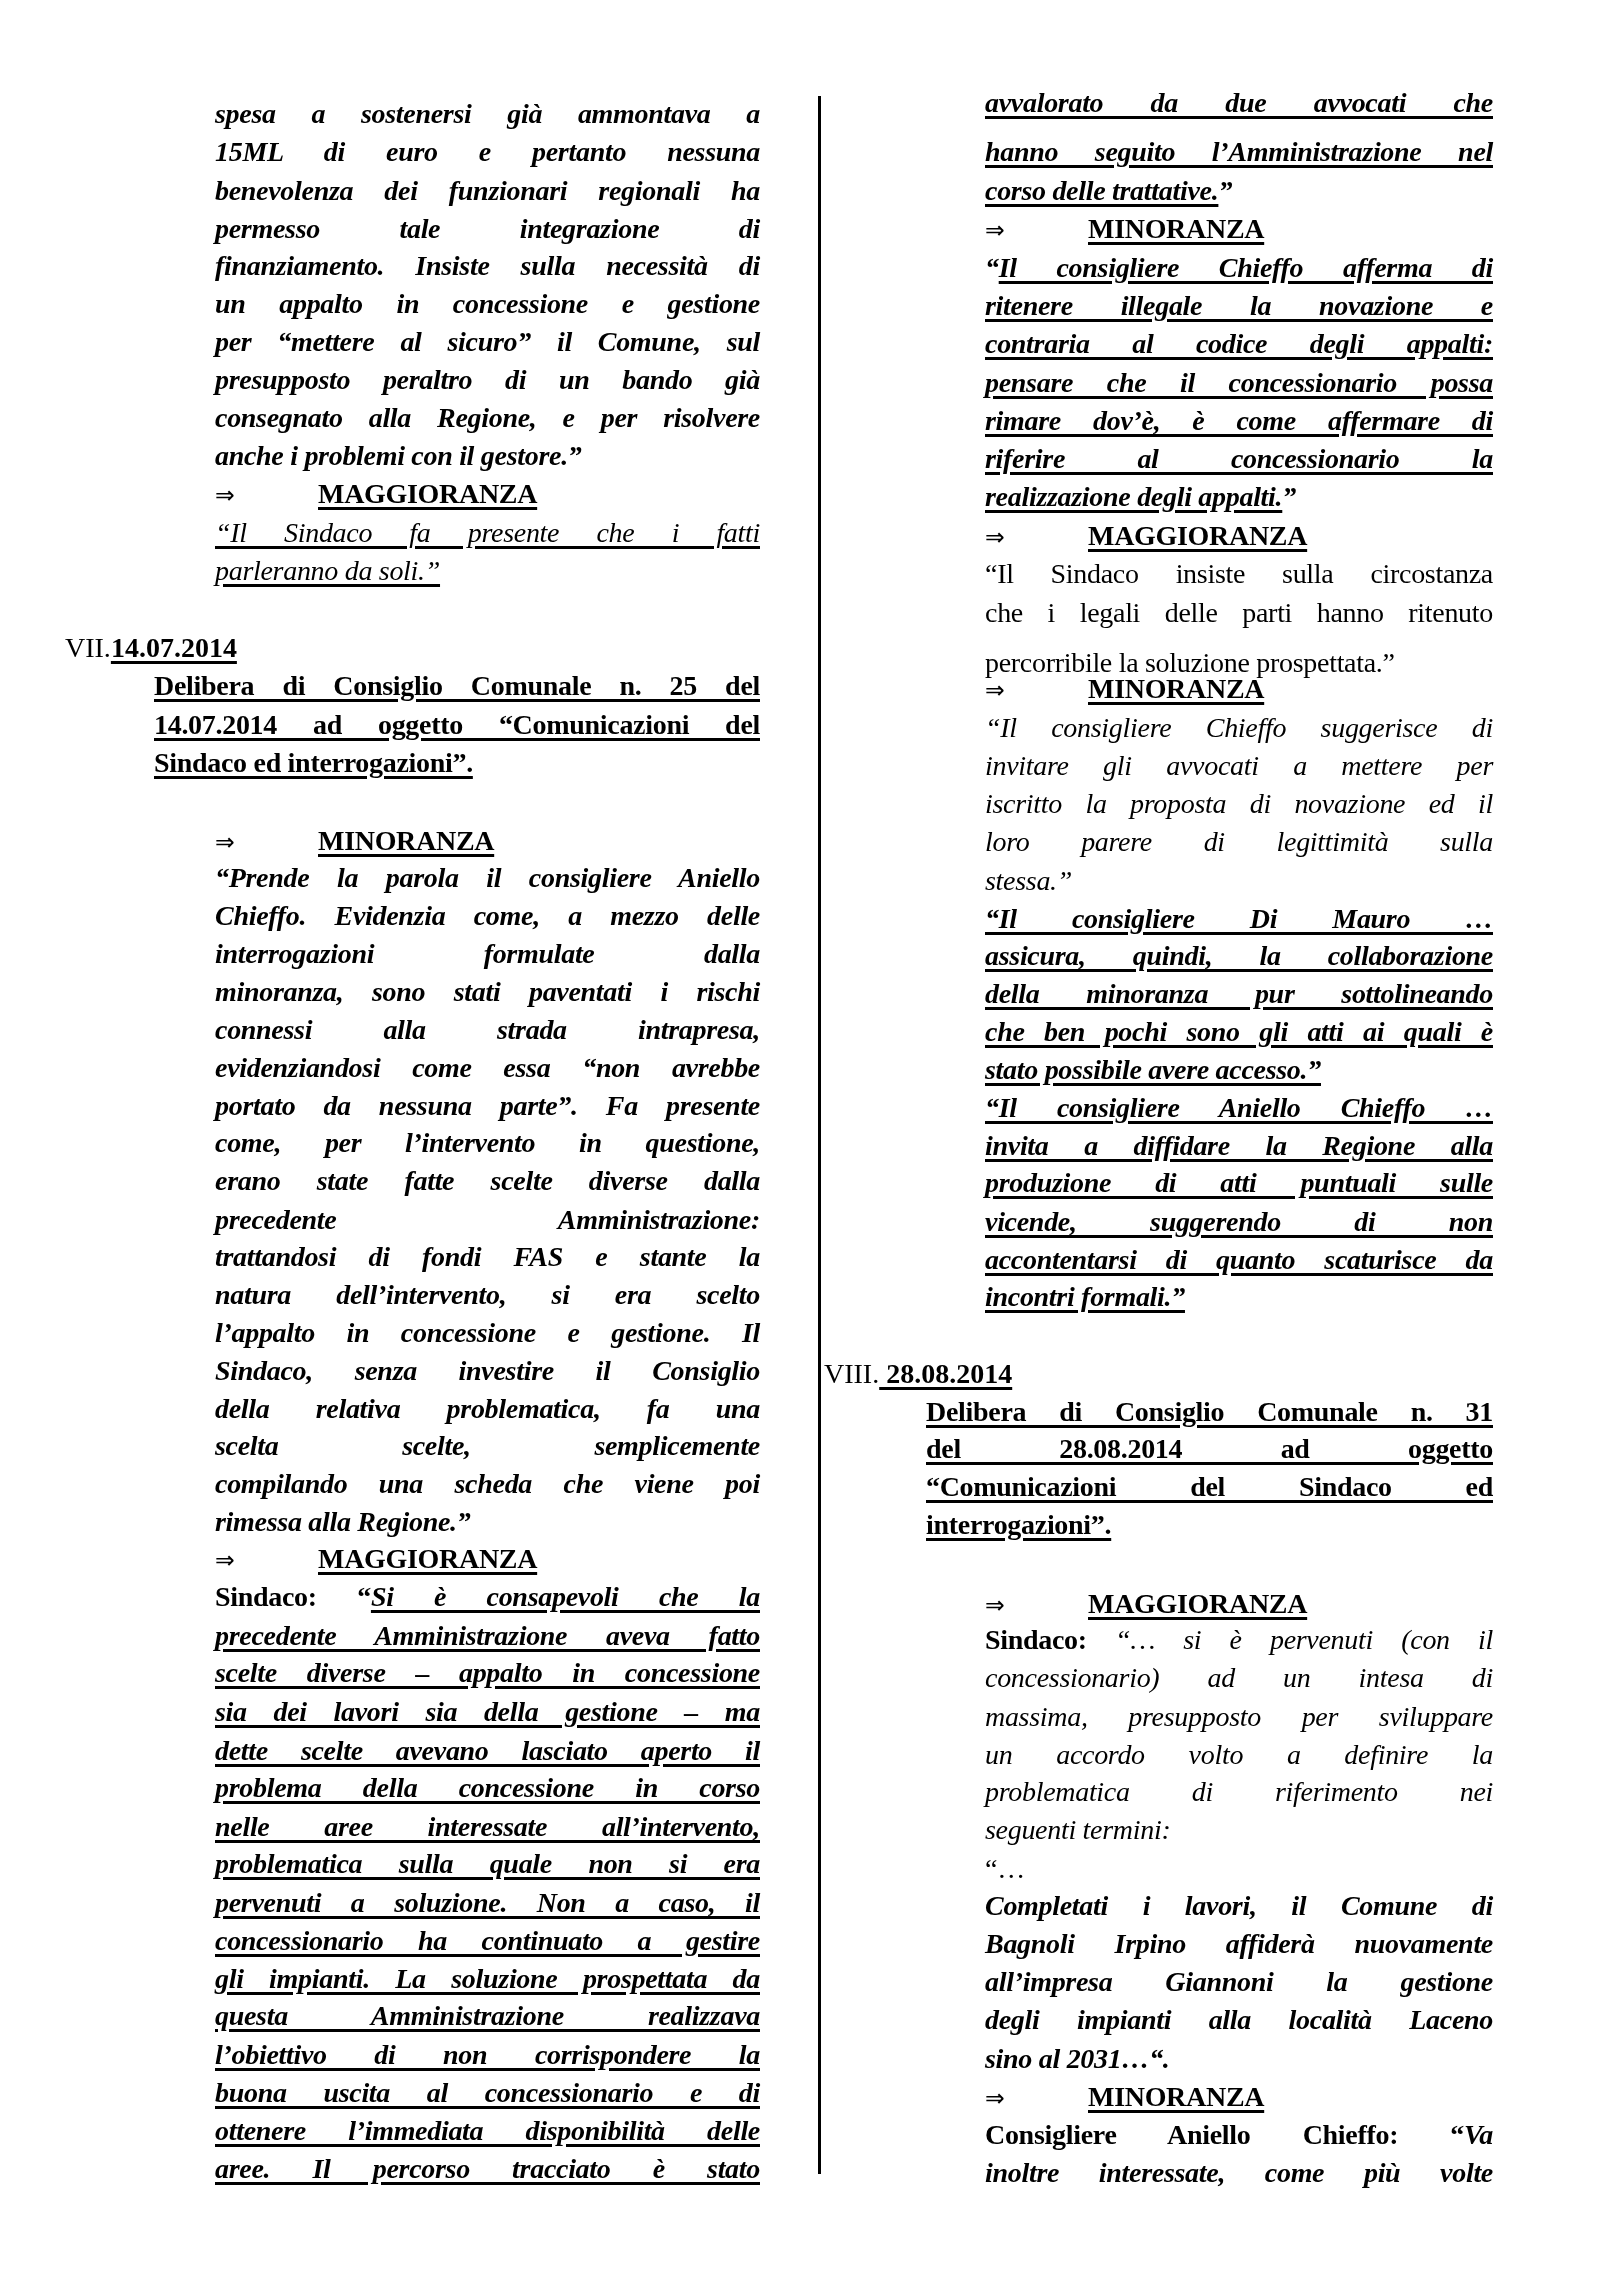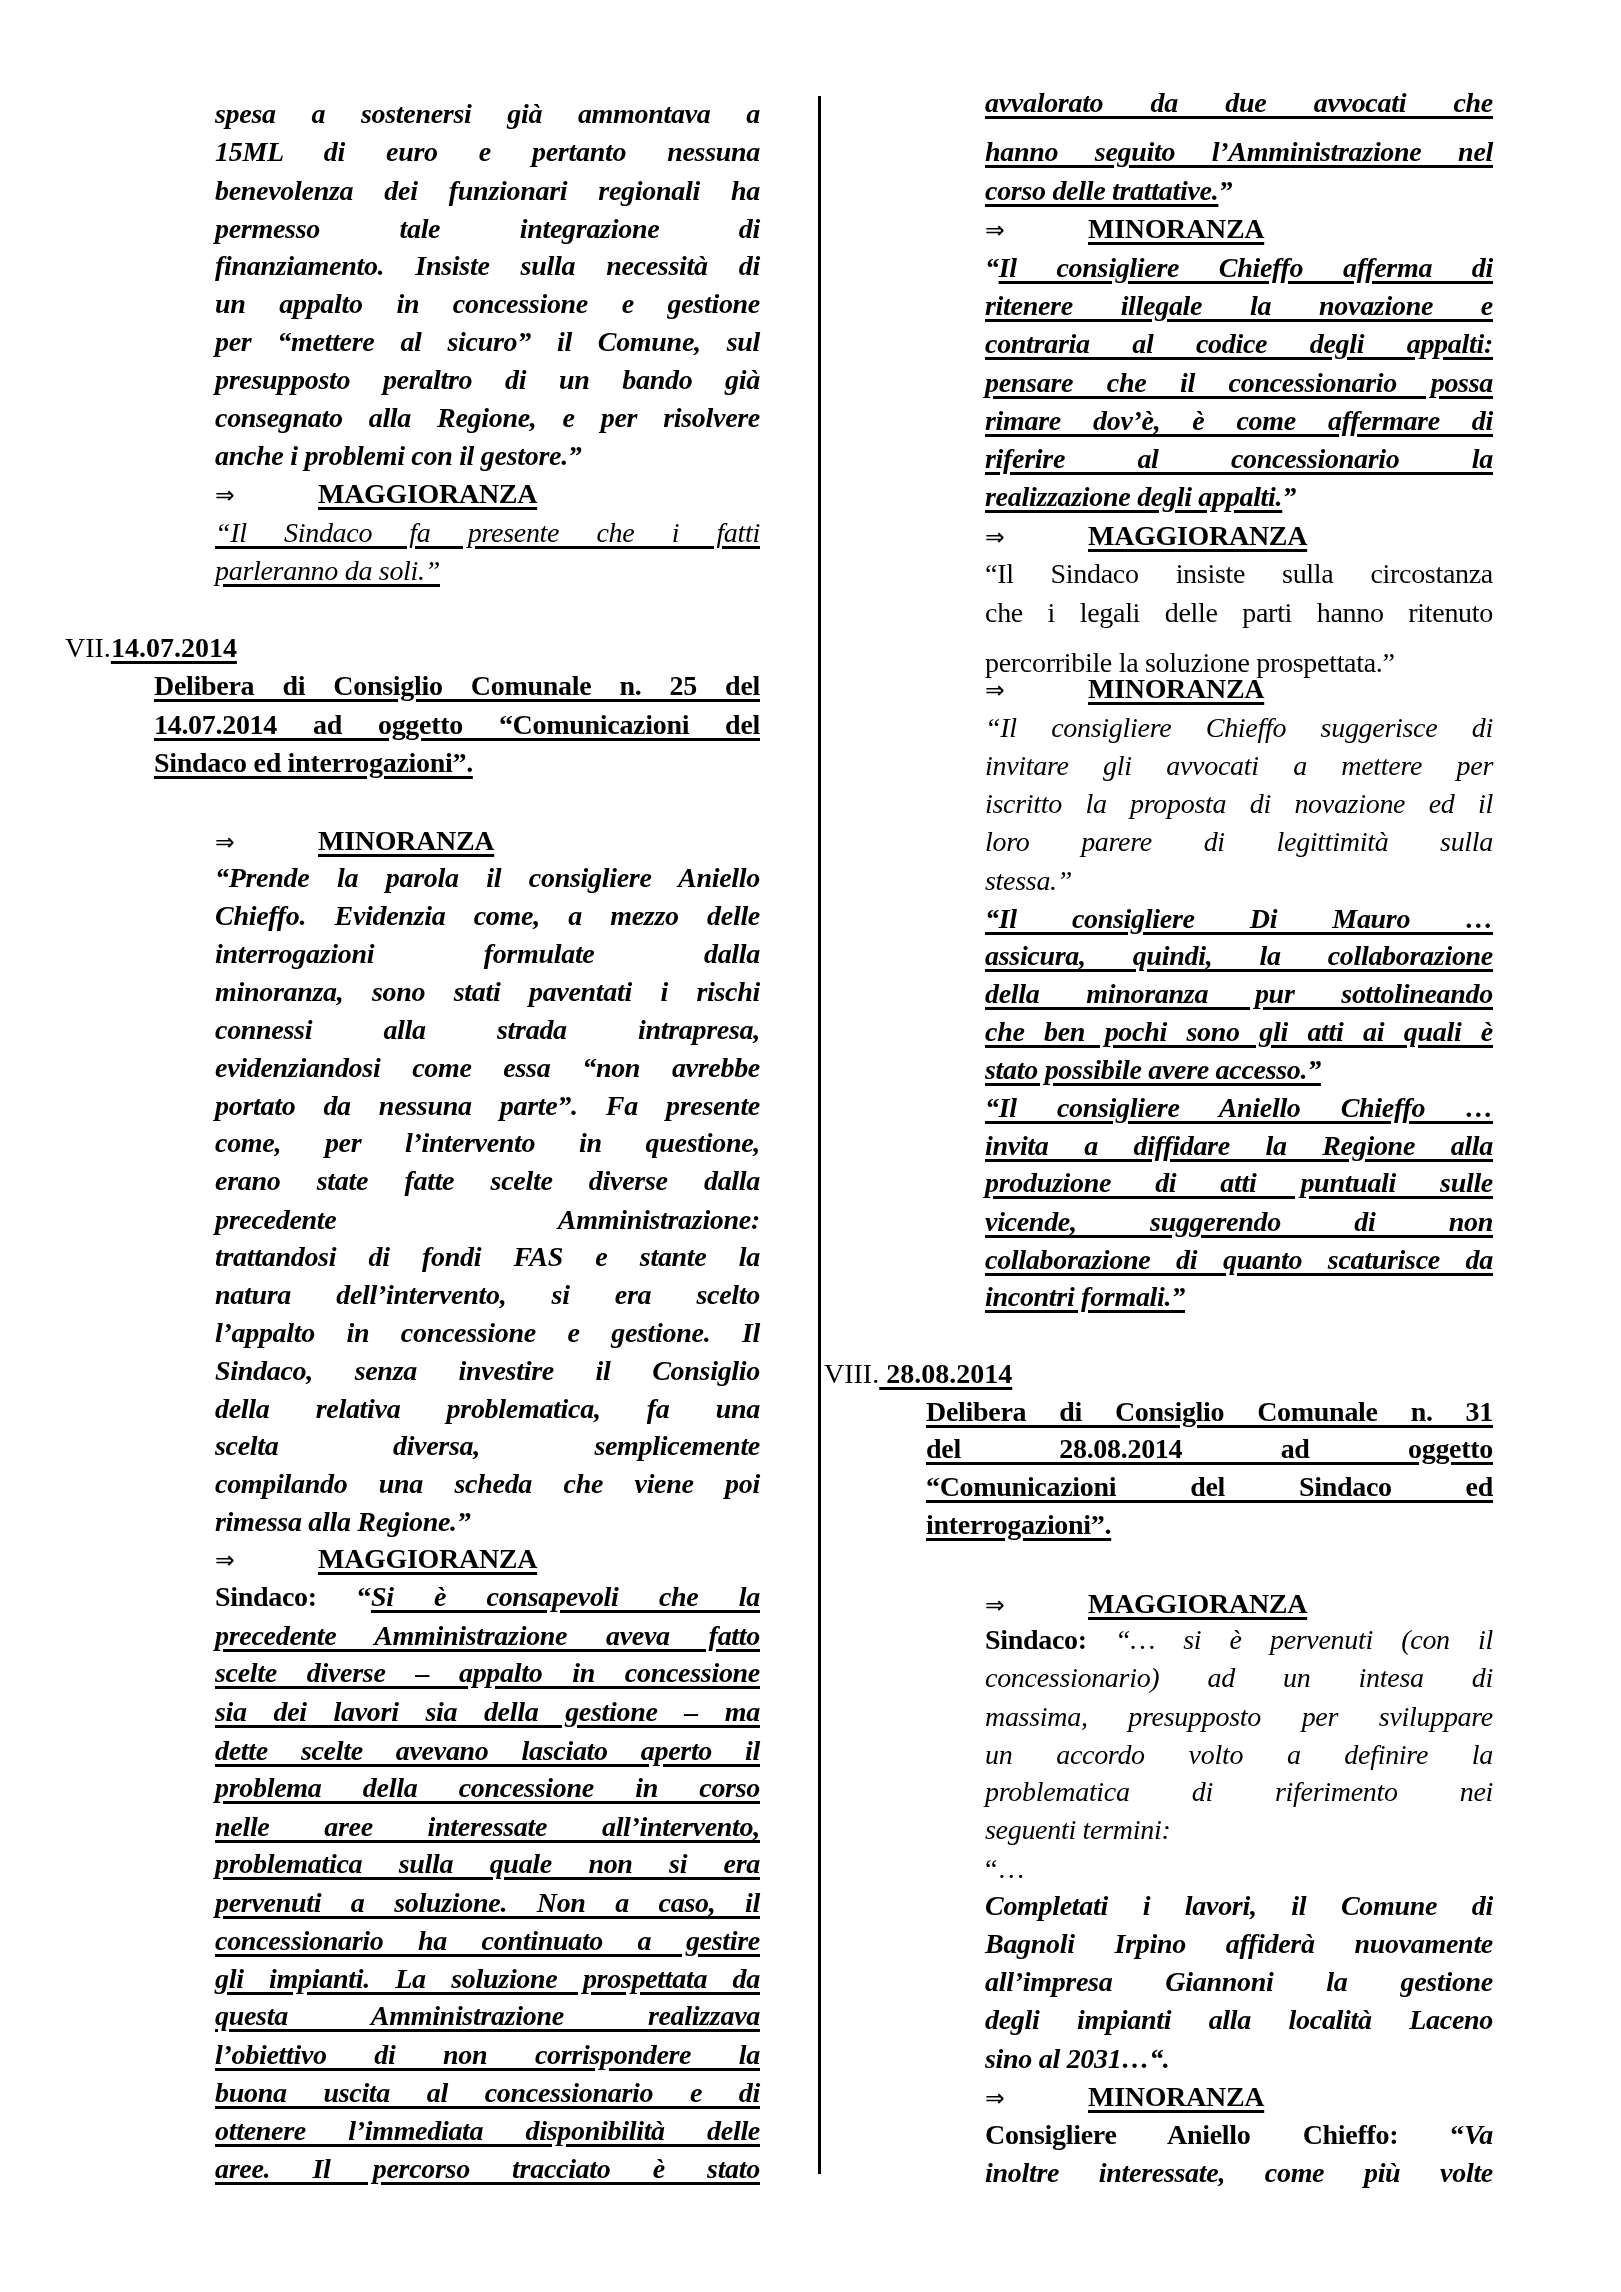--- a/index.html
+++ b/index.html
@@ -66,21 +66,21 @@
     <div class="ln L bi" style="top:1049px">evidenziandosi come essa “non avrebbe</div>
     <div class="ln L bi" style="top:1087px">portato da nessuna parte”. Fa presente</div>
     <div class="ln L bi" style="top:1124px">come, per l’intervento in questione,</div>
     <div class="ln L bi" style="top:1162px">erano state fatte scelte diverse dalla</div>
     <div class="ln L bi" style="top:1201px">precedente Amministrazione:</div>
     <div class="ln L bi" style="top:1238px">trattandosi di fondi FAS e stante la</div>
     <div class="ln L bi" style="top:1276px">natura dell’intervento, si era scelto</div>
     <div class="ln L bi" style="top:1314px">l’appalto in concessione e gestione. Il</div>
     <div class="ln L bi" style="top:1352px">Sindaco, senza investire il Consiglio</div>
     <div class="ln L bi" style="top:1390px">della relativa problematica, fa una</div>
-    <div class="ln L bi" style="top:1427px">scelta diversa, semplicemente</div>
+    <div class="ln L bi" style="top:1427px">scelta scelte, semplicemente</div>
     <div class="ln L bi" style="top:1465px">compilando una scheda che viene poi</div>
     <div class="ln L bi last" style="top:1503px">rimessa alla Regione.”</div>
 
     <div class="ln L b arrowline" style="top:1540px">
       <span class="arrow">⇒</span><span class="u">MAGGIORANZA</span>
     </div>
     <div class="ln L" style="top:1578px"><span class="b">Sindaco: “</span><span class="bi u">Si è consapevoli che la</span></div>
     <div class="ln L bi u" style="top:1617px">precedente Amministrazione aveva fatto</div>
     <div class="ln L bi u" style="top:1654px">scelte diverse – appalto in concessione</div>
     <div class="ln L bi u" style="top:1693px">sia dei lavori sia della gestione – ma</div>
@@ -133,21 +133,21 @@
     <div class="ln R bi u" style="top:900px">“Il consigliere Di Mauro …</div>
     <div class="ln R bi u" style="top:937px">assicura, quindi, la collaborazione</div>
     <div class="ln R bi u" style="top:975px">della minoranza pur sottolineando</div>
     <div class="ln R bi u" style="top:1013px">che ben pochi sono gli atti ai quali è</div>
     <div class="ln R bi last" style="top:1051px"><span class="u">stato possibile avere accesso.”</span></div>
 
     <div class="ln R bi u" style="top:1089px">“Il consigliere Aniello Chieffo …</div>
     <div class="ln R bi u" style="top:1127px">invita a diffidare la Regione alla</div>
     <div class="ln R bi u" style="top:1164px">produzione di atti puntuali sulle</div>
     <div class="ln R bi u" style="top:1203px">vicende, suggerendo di non</div>
-    <div class="ln R bi u" style="top:1241px">collaborazione di quanto scaturisce da</div>
+    <div class="ln R bi u" style="top:1241px">accontentarsi di quanto scaturisce da</div>
     <div class="ln R bi last" style="top:1278px"><span class="u">incontri formali.”</span></div>
 
     <div class="sect" style="left:824px; top:1355px">
       <span>VIII.</span><span class="b u"> 28.08.2014</span>
     </div>
     <div class="ln b u" style="left:926px; width:567px; top:1393px">Delibera di Consiglio Comunale n. 31</div>
     <div class="ln b u" style="left:926px; width:567px; top:1430px">del 28.08.2014 ad oggetto</div>
     <div class="ln b u" style="left:926px; width:567px; top:1468px">“Comunicazioni del Sindaco ed</div>
     <div class="ln b last" style="left:926px; width:567px; top:1506px"><span class="u">interrogazioni”.</span></div>
 

